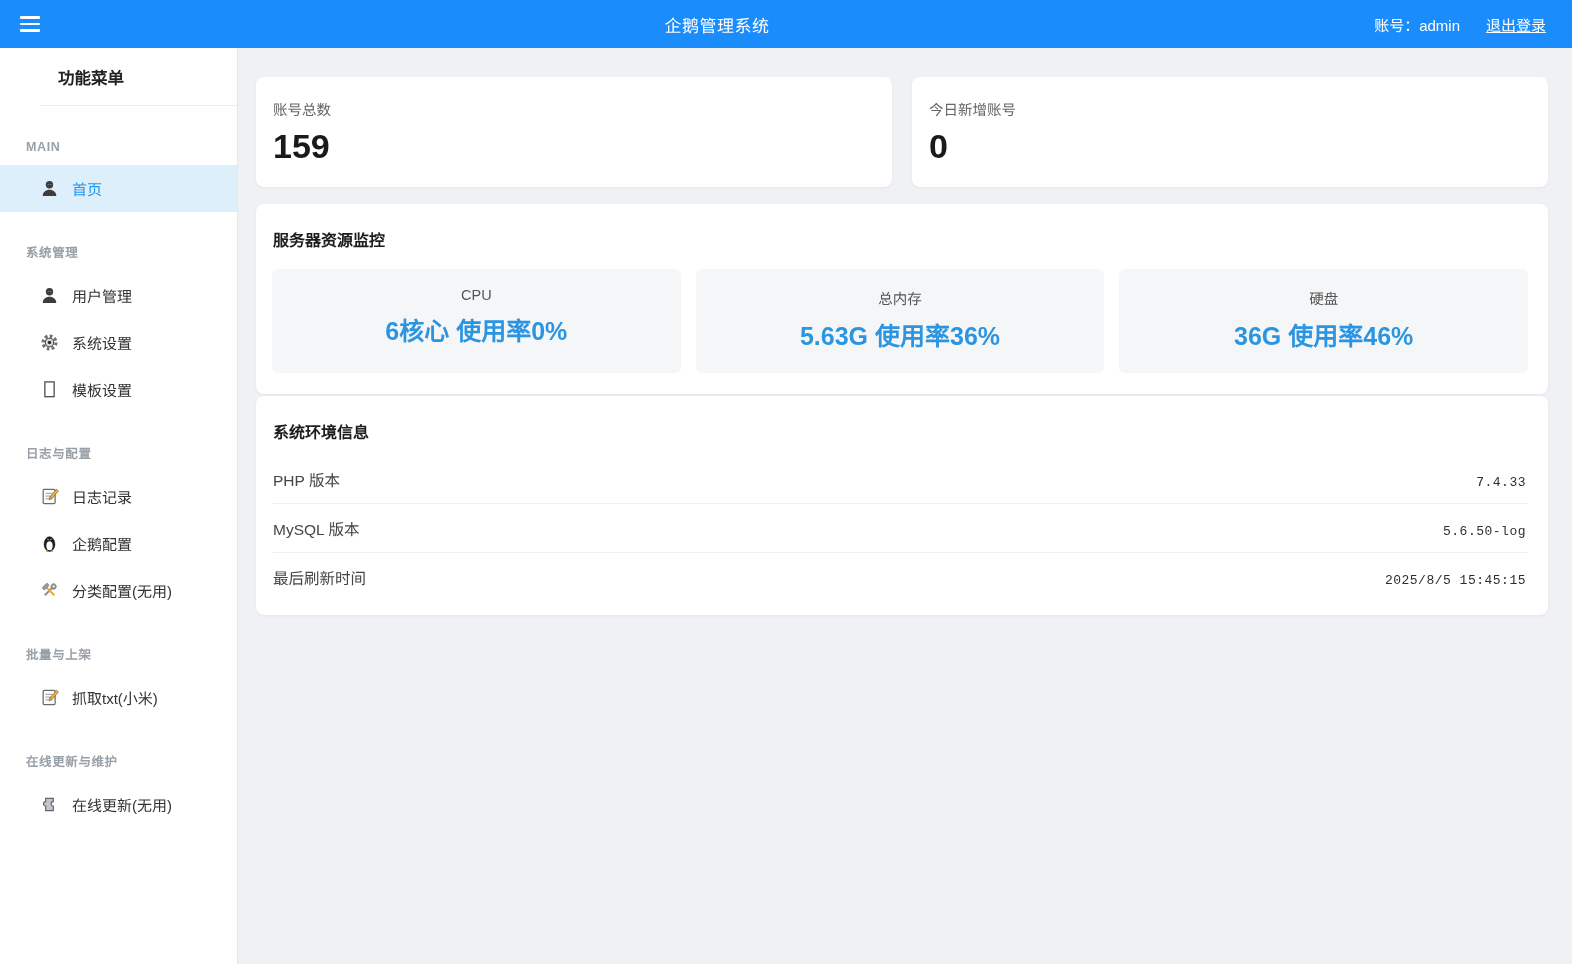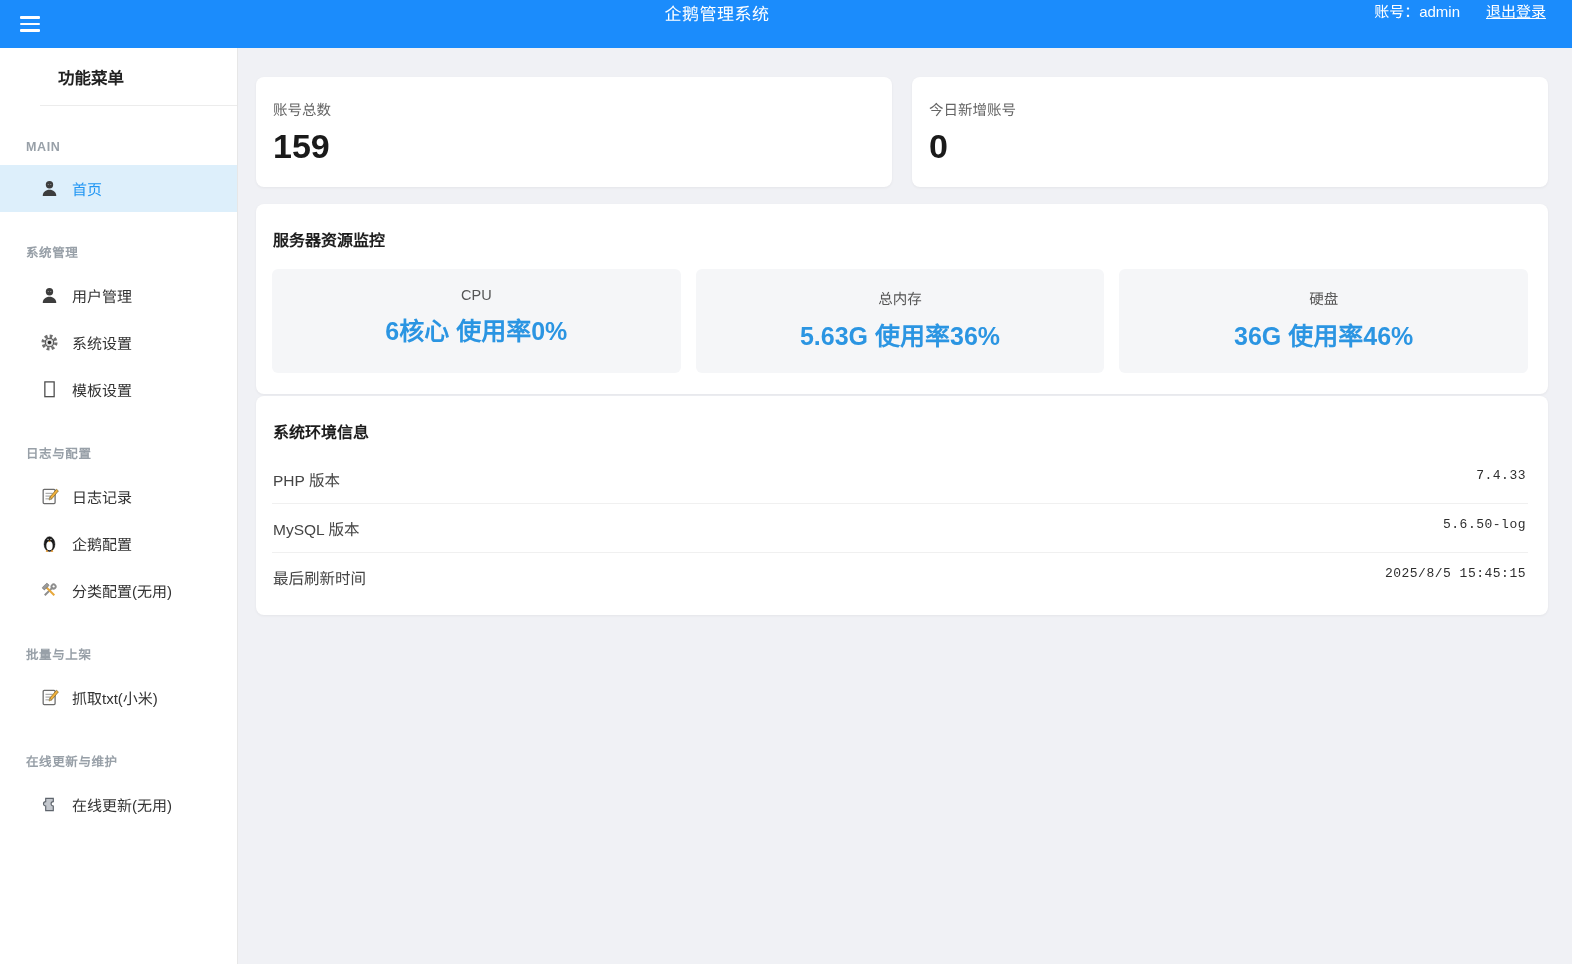--- a/index.html
+++ b/index.html
@@ -13,21 +13,21 @@
   html,body{width:1572px;height:964px;}
   body{
     font-family:"Liberation Sans","DejaVu Sans",sans-serif;
     background:var(--page-bg);
     color:#333;
     overflow:hidden;
   }
   
   .topbar{
     height:48px;background:var(--header-bg);color:#fff;
-    display:flex;align-items:flex-start;gap:27px;
+    display:flex;align-items:center;gap:27px;
   }
   .hamburger{
     width:60px;height:48px;display:flex;flex-direction:column;
     justify-content:center;align-items:center;gap:4px;cursor:pointer;
     background:transparent;border:none;
   }
   .hamburger .bar{width:20px;height:2.6px;background:#fff;border-radius:1px;}
   .topbar-title{
     flex:1;text-align:center;font-size:17px;font-weight:400;letter-spacing:.5px;
   }
@@ -73,21 +73,21 @@
   .panel-title{font-size:16px;font-weight:700;color:#1d1d1d;margin:6px 0 0 1px;}
   .mon-grid{display:grid;grid-template-columns:1fr 1fr 1fr;gap:15px;margin-top:18px;}
   .mon-box{
     background:#f5f6f8;border-radius:6px;text-align:center;
     padding:18px 10px 21px 10px;
   }
   .mon-label{font-size:14.5px;color:#555;}
   .mon-value{font-size:25px;font-weight:700;color:var(--metric-blue);margin-top:8px;}
   .env-rows{margin-top:12px;}
   .env-row{
-    display:flex;justify-content:space-between;align-items:flex-start;
+    display:flex;justify-content:space-between;align-items:flex-end;
     padding:13px 2px 13px 1px;border-bottom:1px solid #f0f0f0;
   }
   .env-row:last-child{border-bottom:none;padding-bottom:6px;}
   .env-label{font-size:15.5px;color:#454545;}
   .env-value{
     font-family:"Liberation Mono","DejaVu Sans Mono",monospace;
     font-size:13px;color:#2e2e2e;letter-spacing:.5px;
   }
 </style>
 </head>

